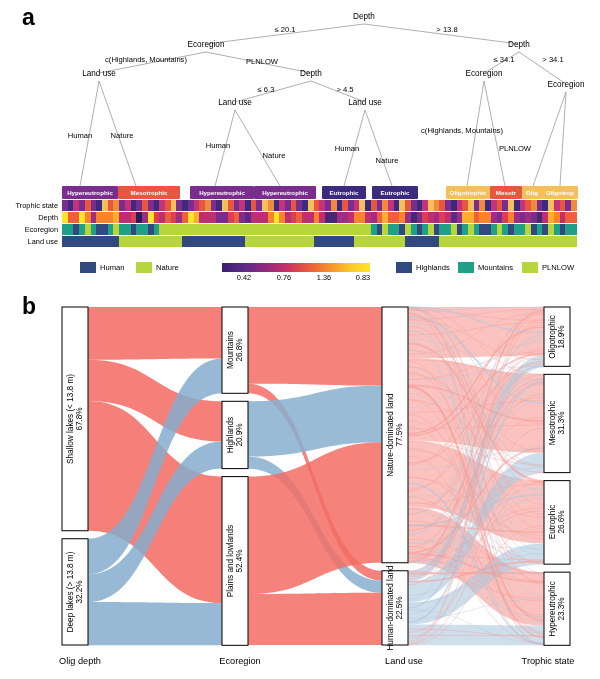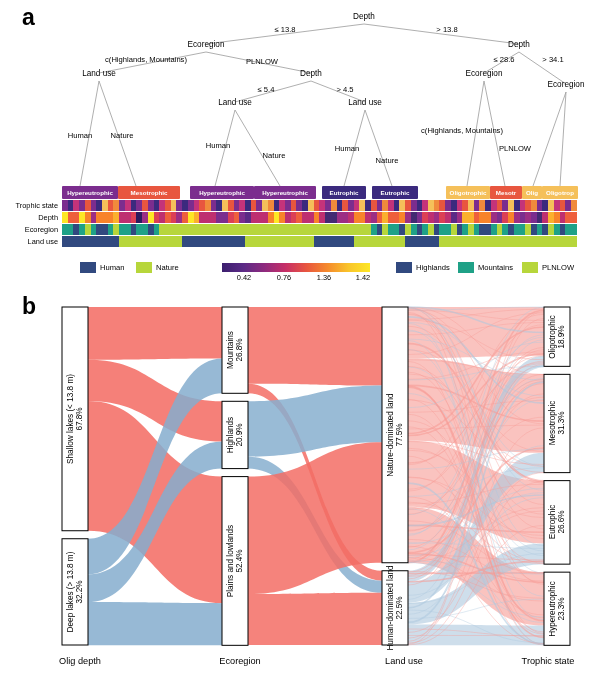--- a/index.html
+++ b/index.html
@@ -150,37 +150,37 @@
 
       <path d="M484 81 L467 186"></path>
       <path d="M484 81 L505 186"></path>
 
       <path d="M566 92 L533 186"></path>
       <path d="M566 92 L560 186"></path>
     </g>
   </svg>
 
   <div class="tree-label" style="left:364px;top:12px">Depth</div>
-  <div class="split-label" style="left:285px;top:25px">≤ 13.8</div>
+  <div class="split-label" style="left:285px;top:25px">≤ 20.1</div>
   <div class="split-label" style="left:447px;top:25px">&gt; 13.8</div>
 
   <div class="tree-label" style="left:206px;top:40px">Ecoregion</div>
   <div class="split-label" style="left:146px;top:55px">c(Highlands, Mountains)</div>
   <div class="split-label" style="left:262px;top:57px">PLNLOW</div>
 
   <div class="tree-label" style="left:519px;top:40px">Depth</div>
-  <div class="split-label" style="left:504px;top:55px">≤ 28.6</div>
+  <div class="split-label" style="left:504px;top:55px">≤ 34.1</div>
   <div class="split-label" style="left:553px;top:55px">&gt; 34.1</div>
 
   <div class="tree-label" style="left:99px;top:69px">Land use</div>
   <div class="split-label" style="left:80px;top:131px">Human</div>
   <div class="split-label" style="left:122px;top:131px">Nature</div>
 
   <div class="tree-label" style="left:311px;top:69px">Depth</div>
-  <div class="split-label" style="left:266px;top:85px">≤ 5.4</div>
+  <div class="split-label" style="left:266px;top:85px">≤ 6.3</div>
   <div class="split-label" style="left:345px;top:85px">&gt; 4.5</div>
 
   <div class="tree-label" style="left:484px;top:69px">Ecoregion</div>
   <div class="split-label" style="left:462px;top:126px">c(Highlands, Mountains)</div>
   <div class="split-label" style="left:515px;top:144px">PLNLOW</div>
 
   <div class="tree-label" style="left:566px;top:80px">Ecoregion</div>
 
   <div class="tree-label" style="left:235px;top:98px">Land use</div>
   <div class="split-label" style="left:218px;top:141px">Human</div>
@@ -577,21 +577,21 @@
 
   <div class="legend-swatch" style="left:80px;top:262px;background:#31497f"></div>
   <div class="legend-text" style="left:100px;top:263px">Human</div>
   <div class="legend-swatch" style="left:136px;top:262px;background:#b7d63b"></div>
   <div class="legend-text" style="left:156px;top:263px">Nature</div>
 
   <div id="grad-bar" style="left:222px;top:263px;width:148px"></div>
   <div class="grad-tick" style="left:244px;top:273px">0.42</div>
   <div class="grad-tick" style="left:284px;top:273px">0.76</div>
   <div class="grad-tick" style="left:324px;top:273px">1.36</div>
-  <div class="grad-tick" style="left:363px;top:273px">1.42</div>
+  <div class="grad-tick" style="left:363px;top:273px">0.83</div>
 
   <div class="legend-swatch" style="left:396px;top:262px;background:#31497f"></div>
   <div class="legend-text" style="left:416px;top:263px">Highlands</div>
   <div class="legend-swatch" style="left:458px;top:262px;background:#1fa187"></div>
   <div class="legend-text" style="left:478px;top:263px">Mountains</div>
   <div class="legend-swatch" style="left:522px;top:262px;background:#b7d63b"></div>
   <div class="legend-text" style="left:542px;top:263px">PLNLOW</div>
 </div>
 
 <div id="panel-b">

